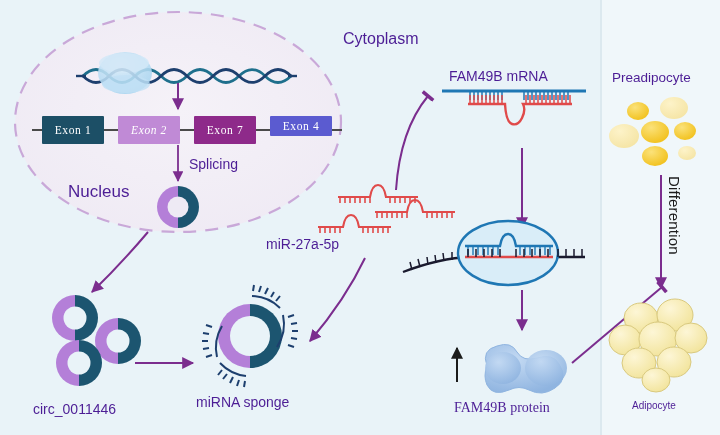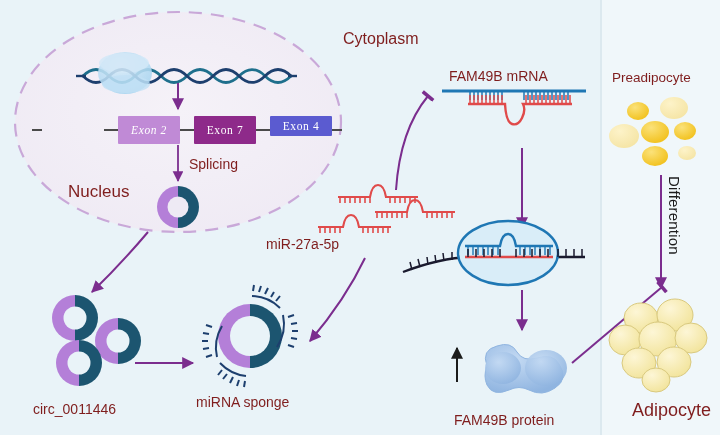--- a/index.html
+++ b/index.html
@@ -12,21 +12,21 @@
   }
   #rightpanel{
     position:absolute;left:601px;top:0;width:119px;height:435px;
     background:#f0f7fa;
   }
   #divider{
     position:absolute;left:600px;top:0;width:2px;height:435px;
     background:#dce9ef;
   }
   svg.layer{position:absolute;left:0;top:0;width:720px;height:435px;overflow:visible;}
-  .lbl{position:absolute;color:#7f1d1d;white-space:nowrap;}
+  .lbl{position:absolute;color:#4c1d95;white-space:nowrap;}
   .lbl.big{font-size:16px;}
   .lbl.med{font-size:14px;text-align:center;}
   .exon-txt{
     position:absolute;color:#ffffff;font-family:"Liberation Serif",serif;
     font-size:11.5px;letter-spacing:.6px;text-align:center;
     top:0;left:0;width:100%;height:100%;
     display:flex;align-items:center;justify-content:center;
     pointer-events:none;
   }
   .exonbox{position:absolute;border-radius:1px;}
@@ -255,20 +255,23 @@
       <ellipse cx="675" cy="315" rx="18" ry="16" fill="url(#adig)"></ellipse>
       <ellipse cx="625" cy="340" rx="16" ry="15" fill="url(#adig)"></ellipse>
       <ellipse cx="658" cy="339" rx="19" ry="17" fill="url(#adig)"></ellipse>
       <ellipse cx="691" cy="338" rx="16" ry="15" fill="url(#adig)"></ellipse>
       <ellipse cx="639" cy="363" rx="17" ry="15" fill="url(#adig)"></ellipse>
       <ellipse cx="674" cy="362" rx="17" ry="15" fill="url(#adig)"></ellipse>
       <ellipse cx="656" cy="380" rx="14" ry="12" fill="url(#adig)"></ellipse>
     </g>
   </svg>
 
+  <div class="exonbox" style="left:42px;top:116px;width:62px;height:28px;background:#1c4f66;">
+    <span class="exon-txt">Exon 1</span>
+  </div>
   <div class="exonbox" style="left:118px;top:116px;width:62px;height:28px;background:#c08ad6;font-style:italic;">
     <span class="exon-txt">Exon 2</span>
   </div>
   <div class="exonbox" style="left:194px;top:116px;width:62px;height:28px;background:#8e2a8a;">
     <span class="exon-txt">Exon 7</span>
   </div>
   <div class="exonbox" style="left:270px;top:116px;width:62px;height:20px;background:#5b5bd0;">
     <span class="exon-txt">Exon 4</span>
   </div>
 
@@ -279,21 +282,21 @@
   <div class="lbl med" style="left:189px;top:156px;">Splicing</div>
 
   <div class="lbl med" style="left:266px;top:236px;">miR-27a-5p</div>
 
   <div class="lbl med" style="left:449px;top:68px;">FAM49B mRNA</div>
 
   <div class="lbl med" style="left:33px;top:401px;">circ_0011446</div>
 
   <div class="lbl med" style="left:196px;top:394px;">miRNA sponge</div>
 
-  <div class="lbl med" style="left:454px;top:412px;">FAM49B protein</div>
+  <div class="lbl med" style="left:454px;top:400px;font-family:Liberation Serif, serif;">FAM49B protein</div>
 
   <div class="lbl med" style="left:612px;top:70px;font-size:13.5px;">Preadipocyte</div>
 
-  <div class="lbl med" style="left:632px;top:400px;font-size:18px;">Adipocyte</div>
+  <div class="lbl med" style="left:632px;top:400px;font-size:10px;">Adipocyte</div>
 
   <div class="vert" style="left:666px;top:176px;">Differention</div>
 
 </div>
 
 </body></html>

